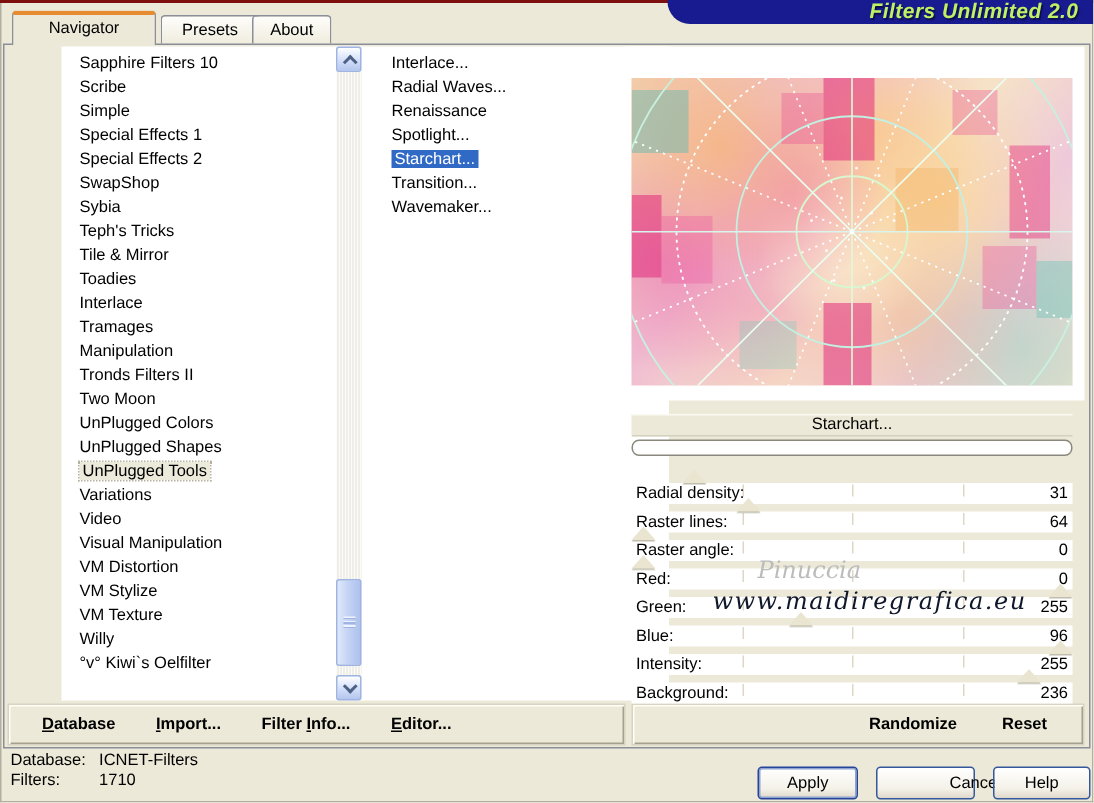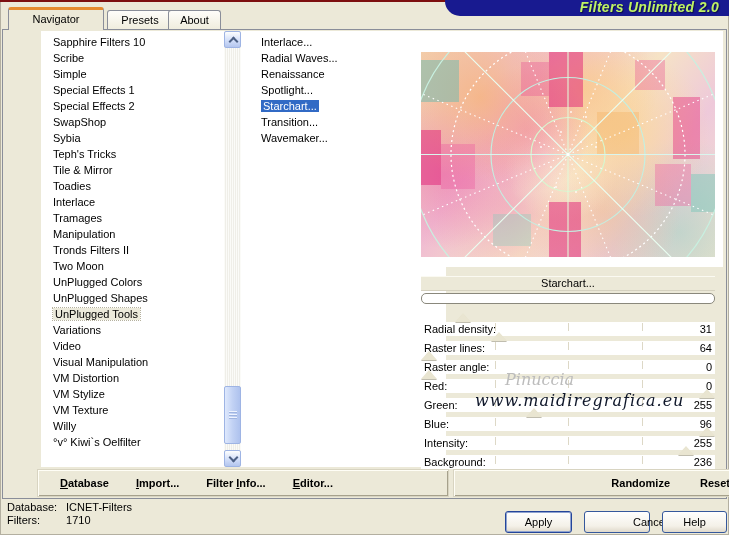--- a/index.html
+++ b/index.html
@@ -73,21 +73,21 @@
   .tick{position:absolute;top:1px;width:1px;height:8px;background:#ddd8c6;}
   .slabel{position:absolute;left:3px;top:1px;}
   .sval{position:absolute;right:3px;top:1px;}
   .wm1{position:absolute;left:502px;top:340px;font-family:"DejaVu Serif",serif;font-style:italic;
        font-size:16px;color:#bcbcbc;z-index:4;}
   .wm2{position:absolute;left:472px;top:361px;font-family:"DejaVu Serif",serif;font-style:italic;
        font-size:16px;color:#0f172a;letter-spacing:1px;z-index:4;}
   
   .toolbar{position:absolute;top:439px;height:28px;box-sizing:border-box;background:var(--bg,#ece9d8);
            border:1px solid #d8d4c1;box-shadow:inset 1px 1px 0 #fffef6, inset -1px -1px 0 #a6a18c;
-           display:flex;align-items:center;font-weight:bold;margin-left:32px;}
+           display:flex;align-items:center;font-weight:bold;}
   #toolbar-left{left:2px;width:412px;gap:27px;padding-left:22px;}
   #toolbar-right{left:418px;width:302px;justify-content:flex-end;gap:30px;padding-right:24px;}
   .tool{cursor:default;}
   .accel{text-decoration:underline;}
   
   .status-row{position:absolute;left:7px;white-space:nowrap;}
   .status-row .sl{display:inline-block;width:56px;}
   #status-0{top:501px;} #status-1{top:514px;}
   .xp-btn{position:absolute;top:511px;height:22px;box-sizing:border-box;border:1px solid #35589c;
           border-radius:3px;background:linear-gradient(#ffffff,#f4f1e8 70%,#dfd9cb);

